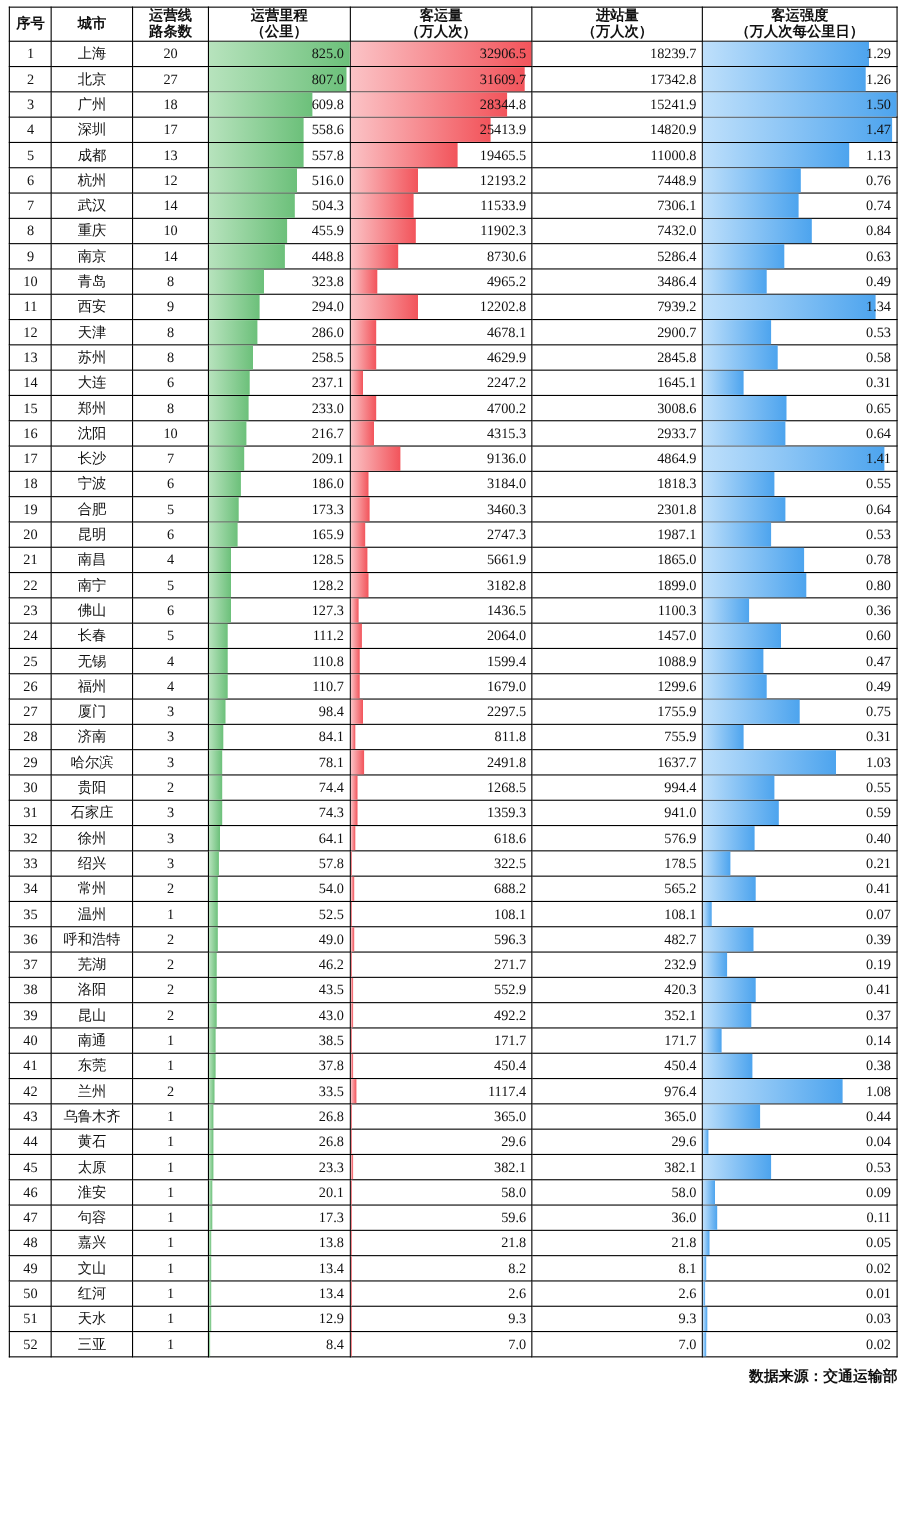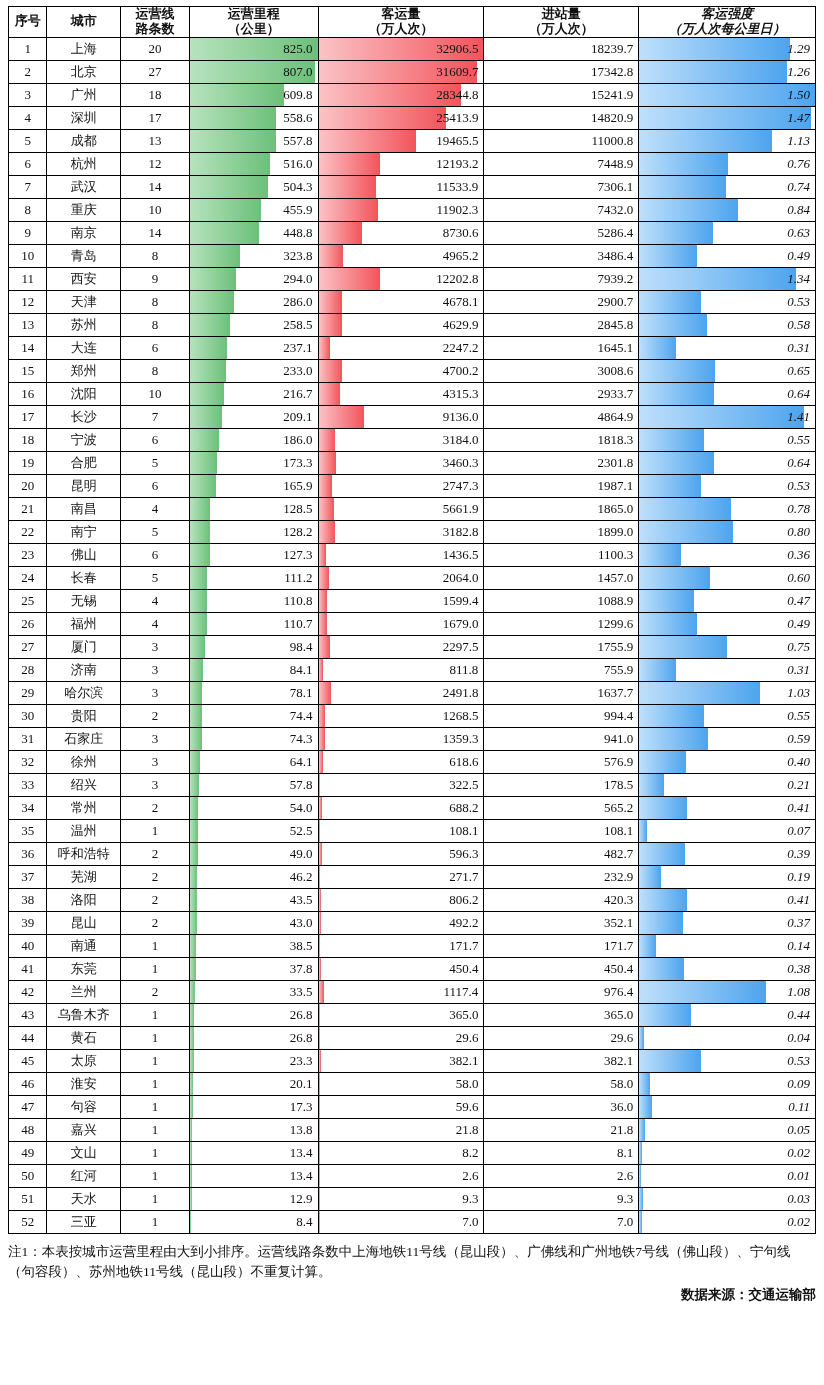--- a/index.html
+++ b/index.html
@@ -36,21 +36,21 @@
     font-size:13.5px;
     line-height:1.15;
     padding:2px 0;
   }
   .c-idx{width:34px;text-align:center;}
   .c-city{width:66px;text-align:center;}
   .c-lines{width:62px;text-align:center;}
   .c-km{width:116px;}
   .c-pax{width:150px;}
   .c-entry{width:140px;}
-  .c-int{width:160px;font-style:italic;}
+  .c-int{width:160px;}
   .cellwrap{position:relative;height:22px;}
   .bar{
     position:absolute;left:0;top:0;bottom:0;
     z-index:0;
   }
   .bar.km{background:linear-gradient(to right,#b7e3bd,#6cc07a);}
   .bar.pax{background:linear-gradient(to right,#fbc3c6,#f2545b);}
   .bar.entry{background:transparent;}
   .bar.inten{background:linear-gradient(to right,#bfe0fb,#4da4ee);}
   .val{
@@ -1425,21 +1425,21 @@
           </td>
           <td class="c-km">
             <div class="cellwrap">
               <div class="bar km" style="width: 5.27%;"></div>
               <span class="val">43.5</span>
             </div>
           </td>
           <td class="c-pax">
             <div class="cellwrap">
               <div class="bar pax" style="width: 1.68%;"></div>
-              <span class="val">806.2</span>
+              <span class="val">552.9</span>
             </div>
           </td>
           <td class="c-entry">
             <div class="cellwrap">
               <div class="bar entry" style="width: 2.3%;"></div>
               <span class="val">420.3</span>
             </div>
           </td>
           <td class="c-int">
             <div class="cellwrap">
@@ -1935,18 +1935,17 @@
             <div class="cellwrap">
               <div class="bar inten" style="width: 1.33%;"></div>
               <span class="val">0.02</span>
             </div>
           </td>
         </tr>
       </tbody>
   </table>
 
   <div class="notes">
-    <p>注1：本表按城市运营里程由大到小排序。运营线路条数中上海地铁11号线（昆山段）、广佛线和广州地铁7号线（佛山段）、宁句线（句容段）、苏州地铁11号线（昆山段）不重复计算。</p>
   </div>
 
   <div class="source">数据来源：交通运输部</div>
 
 </div>
 
 </body></html>

